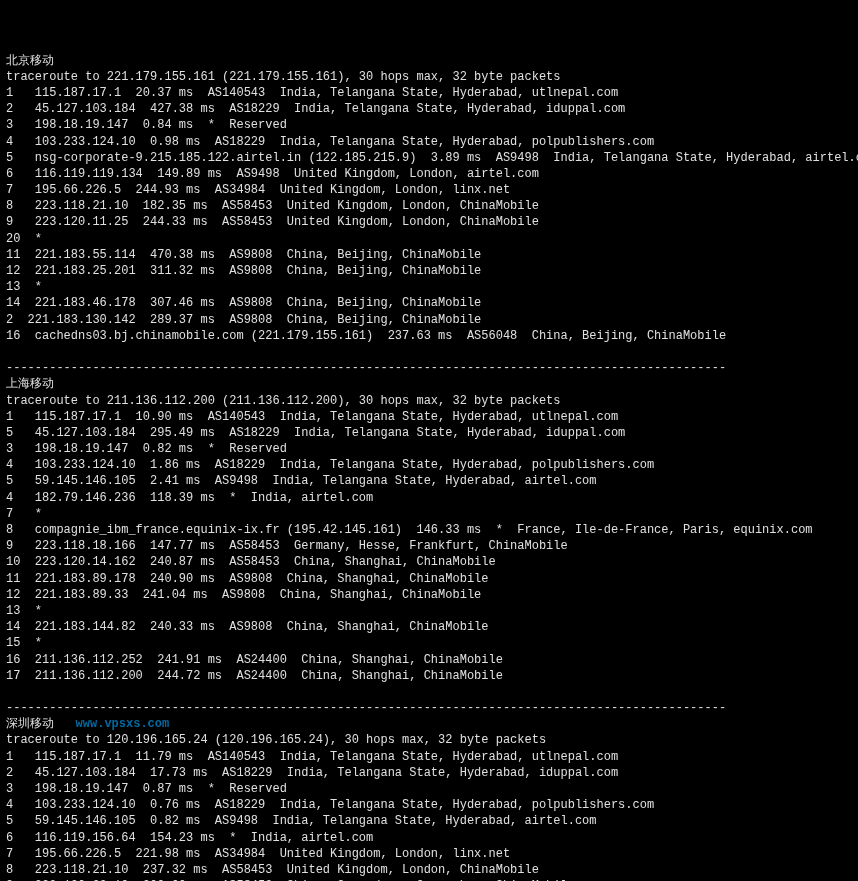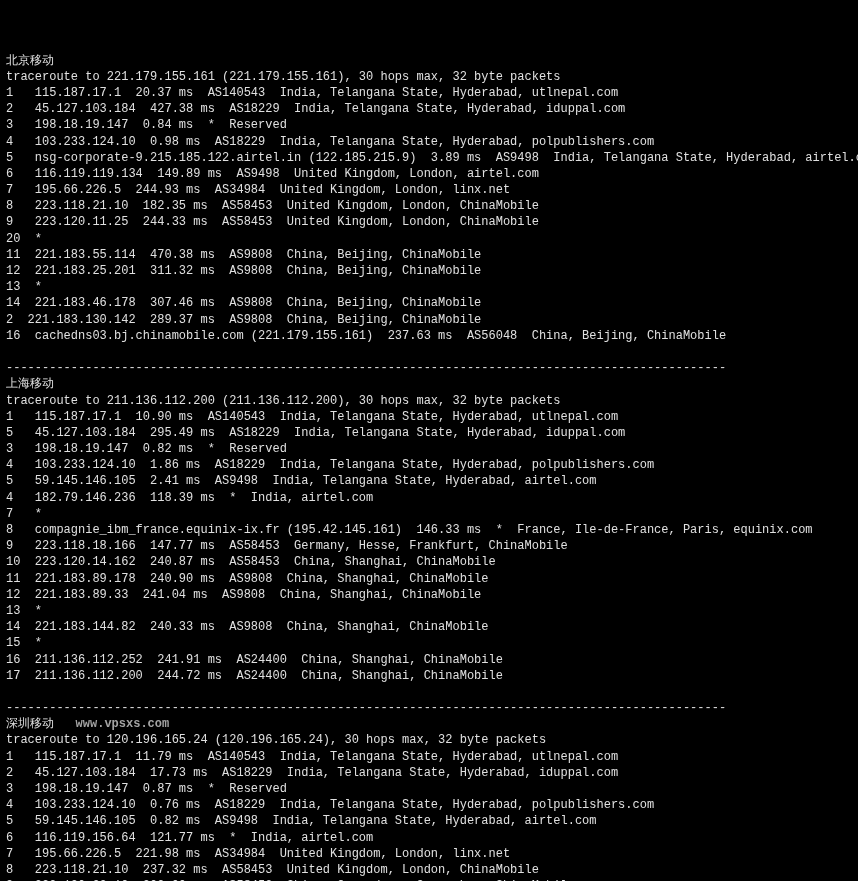--- a/index.html
+++ b/index.html
@@ -8,21 +8,21 @@
     font-family: "Consolas", "Courier New", monospace;
     font-size: 12px;
     line-height: 1.35;
     margin: 0;
     padding: 4px 6px;
     white-space: pre;
     width: 858px;
     box-sizing: border-box;
   }
   .section-title { color: #e0e0e0; }
-  .watermark { color: #a3a3a3; font-weight: bold; }
+  .watermark { color: #0369a1; font-weight: bold; }
   .row { }
 </style>
 </head>
 <body>
 
 
 <div id="terminal"><span class="section-title">北京移动</span>
 traceroute to 221.179.155.161 (221.179.155.161), 30 hops max, 32 byte packets
 <span class="row">1   115.187.17.1  20.37 ms  AS140543  India, Telangana State, Hyderabad, utlnepal.com</span>
 <span class="row">2   45.127.103.184  427.38 ms  AS18229  India, Telangana State, Hyderabad, iduppal.com</span>
@@ -63,21 +63,21 @@
 <span class="row">17  211.136.112.200  244.72 ms  AS24400  China, Shanghai, ChinaMobile</span>
 
 ----------------------------------------------------------------------------------------------------
 <span class="section-title">深圳移动   <span class="watermark">www.vpsxs.com</span></span>
 traceroute to 120.196.165.24 (120.196.165.24), 30 hops max, 32 byte packets
 <span class="row">1   115.187.17.1  11.79 ms  AS140543  India, Telangana State, Hyderabad, utlnepal.com</span>
 <span class="row">2   45.127.103.184  17.73 ms  AS18229  India, Telangana State, Hyderabad, iduppal.com</span>
 <span class="row">3   198.18.19.147  0.87 ms  *  Reserved</span>
 <span class="row">4   103.233.124.10  0.76 ms  AS18229  India, Telangana State, Hyderabad, polpublishers.com</span>
 <span class="row">5   59.145.146.105  0.82 ms  AS9498  India, Telangana State, Hyderabad, airtel.com</span>
-<span class="row">6   116.119.156.64  121.77 ms  *  India, airtel.com</span>
+<span class="row">6   116.119.156.64  154.23 ms  *  India, airtel.com</span>
 <span class="row">7   195.66.226.5  221.98 ms  AS34984  United Kingdom, London, linx.net</span>
 <span class="row">8   223.118.21.10  237.32 ms  AS58453  United Kingdom, London, ChinaMobile</span>
 <span class="row">9   223.120.22.10  303.00 ms  AS58453  China, Guangdong, Guangzhou, ChinaMobile</span>
 
 
 
 
 
 
 </div>

